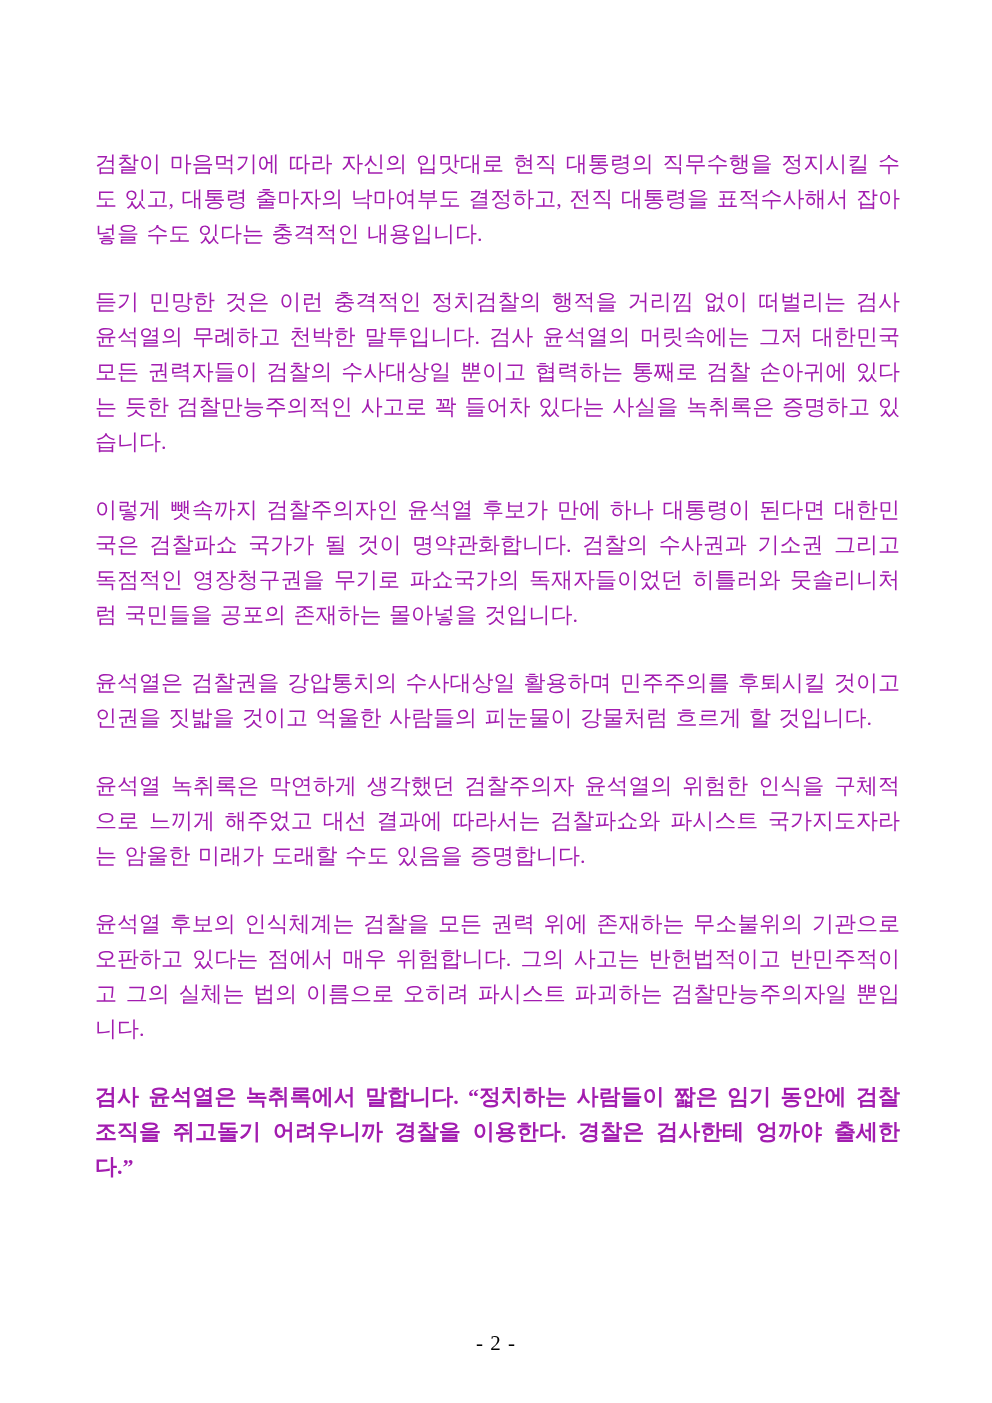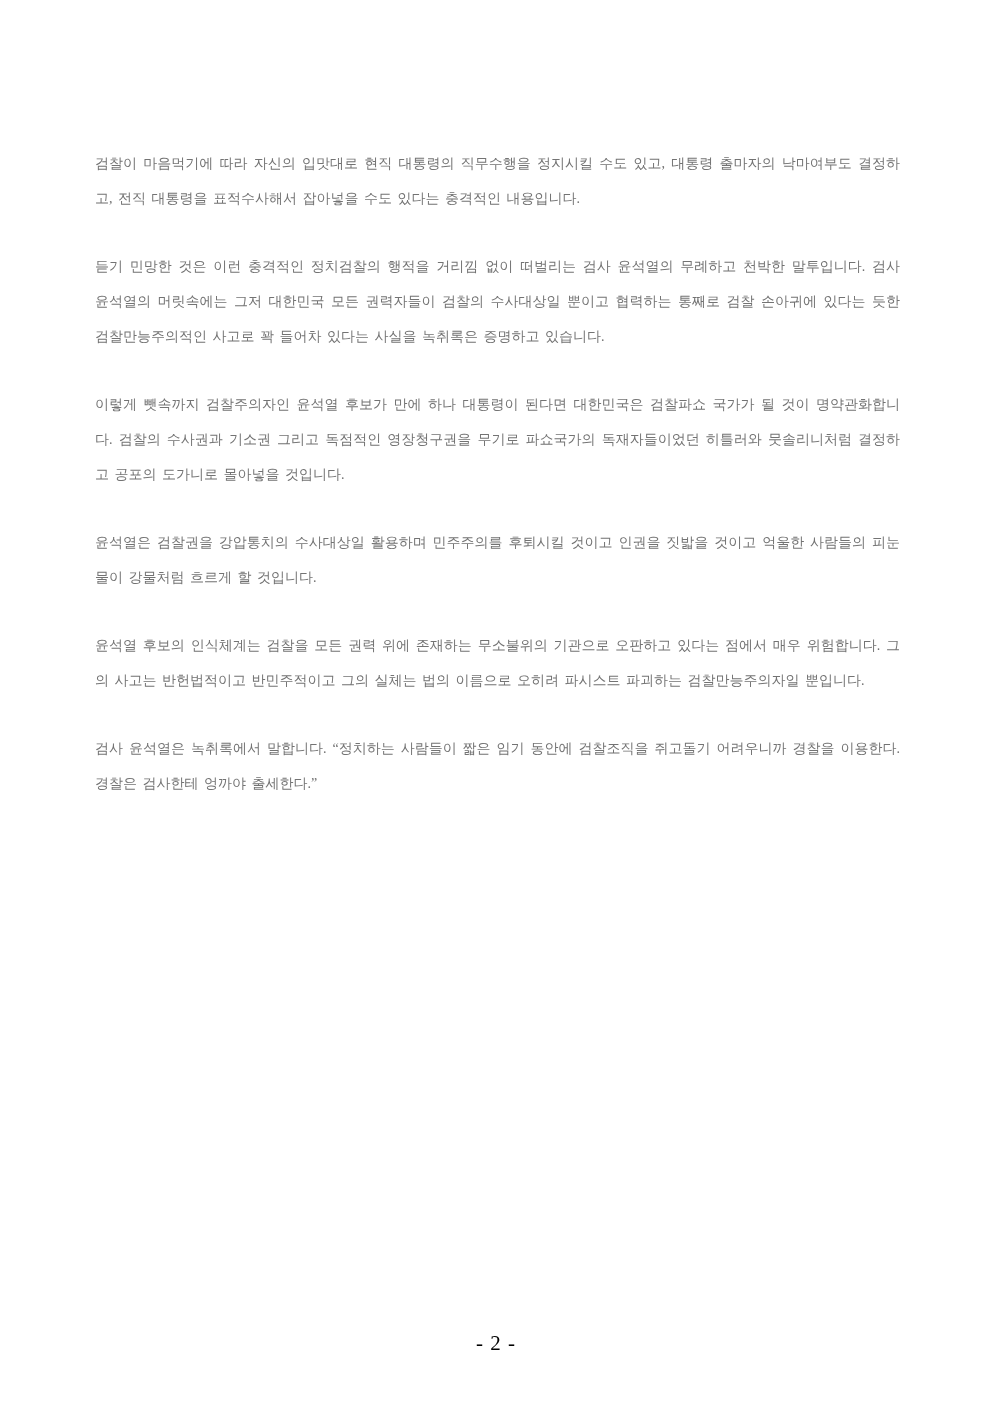--- a/index.html
+++ b/index.html
@@ -17,31 +17,32 @@
     overflow: hidden;
   }
   .content {
     position: absolute;
     top: 146px;
     left: 95px;
     width: 811px;
   }
   .para {
     margin: 0 6px 33px 0;
-    font-size: 14px;
+    font-size: 22px;
     line-height: 35px;
     text-align: justify;
     text-align-last: left;
     word-break: break-all;
     overflow-wrap: anywhere;
     word-spacing: 2px;
-    color: #737373;
+    color: #a21caf;
   }
   .para:last-child {
     margin-bottom: 0;
+    font-weight: bold;
   }
   .page-footer {
     position: absolute;
     top: 1328px;
     left: 0;
     width: 100%;
     text-align: center;
   }
   .page-number {
     font-size: 21px;
@@ -50,21 +51,22 @@
     color: #000000;
   }
 </style>
 </head>
 <body>
 
 <div class="page">
   <div class="content">
     <p class="para">검찰이 마음먹기에 따라 자신의 입맛대로 현직 대통령의 직무수행을 정지시킬 수도 있고, 대통령 출마자의 낙마여부도 결정하고, 전직 대통령을 표적수사해서 잡아넣을 수도 있다는 충격적인 내용입니다.</p>
     <p class="para">듣기 민망한 것은 이런 충격적인 정치검찰의 행적을 거리낌 없이 떠벌리는 검사 윤석열의 무례하고 천박한 말투입니다. 검사 윤석열의 머릿속에는 그저 대한민국 모든 권력자들이 검찰의 수사대상일 뿐이고 협력하는 통째로 검찰 손아귀에 있다는 듯한 검찰만능주의적인 사고로 꽉 들어차 있다는 사실을 녹취록은 증명하고 있습니다.</p>
-    <p class="para">이렇게 뺏속까지 검찰주의자인 윤석열 후보가 만에 하나 대통령이 된다면 대한민국은 검찰파쇼 국가가 될 것이 명약관화합니다. 검찰의 수사권과 기소권 그리고 독점적인 영장청구권을 무기로 파쇼국가의 독재자들이었던 히틀러와 뭇솔리니처럼 결정하고 공포의 도가니로 몰아넣을 것입니다.</p>
+    <p class="para">이렇게 뺏속까지 검찰주의자인 윤석열 후보가 만에 하나 대통령이 된다면 대한민국은 검찰파쇼 국가가 될 것이 명약관화합니다. 검찰의 수사권과 기소권 그리고 독점적인 영장청구권을 무기로 파쇼국가의 독재자들이었던 히틀러와 뭇솔리니처럼 국민들을 공포의 존재하는 몰아넣을 것입니다.</p>
     <p class="para">윤석열은 검찰권을 강압통치의 수사대상일 활용하며 민주주의를 후퇴시킬 것이고 인권을 짓밟을 것이고 억울한 사람들의 피눈물이 강물처럼 흐르게 할 것입니다.</p>
+    <p class="para">윤석열 녹취록은 막연하게 생각했던 검찰주의자 윤석열의 위험한 인식을 구체적으로 느끼게 해주었고 대선 결과에 따라서는 검찰파쇼와 파시스트 국가지도자라는 암울한 미래가 도래할 수도 있음을 증명합니다.</p>
     <p class="para">윤석열 후보의 인식체계는 검찰을 모든 권력 위에 존재하는 무소불위의 기관으로 오판하고 있다는 점에서 매우 위험합니다. 그의 사고는 반헌법적이고 반민주적이고 그의 실체는 법의 이름으로 오히려 파시스트 파괴하는 검찰만능주의자일 뿐입니다.</p>
     <p class="para">검사 윤석열은 녹취록에서 말합니다.  “정치하는 사람들이 짧은 임기 동안에 검찰조직을 쥐고돌기 어려우니까 경찰을 이용한다. 경찰은 검사한테 엉까야 출세한다.”</p>
   </div>
   <div class="page-footer">
     <span class="page-number">- 2 -</span>
   </div>
 </div>
 
 </body></html>

